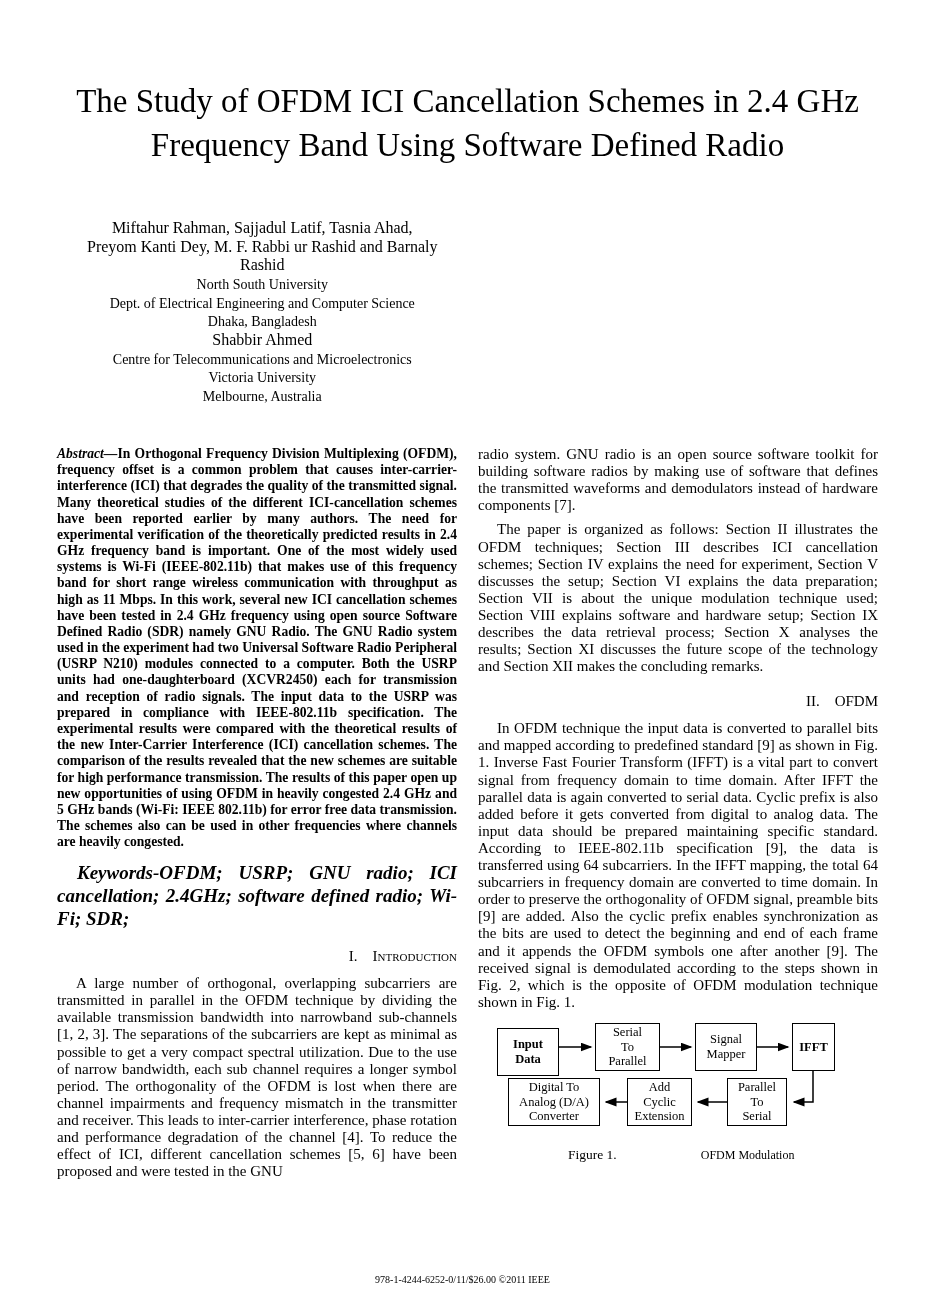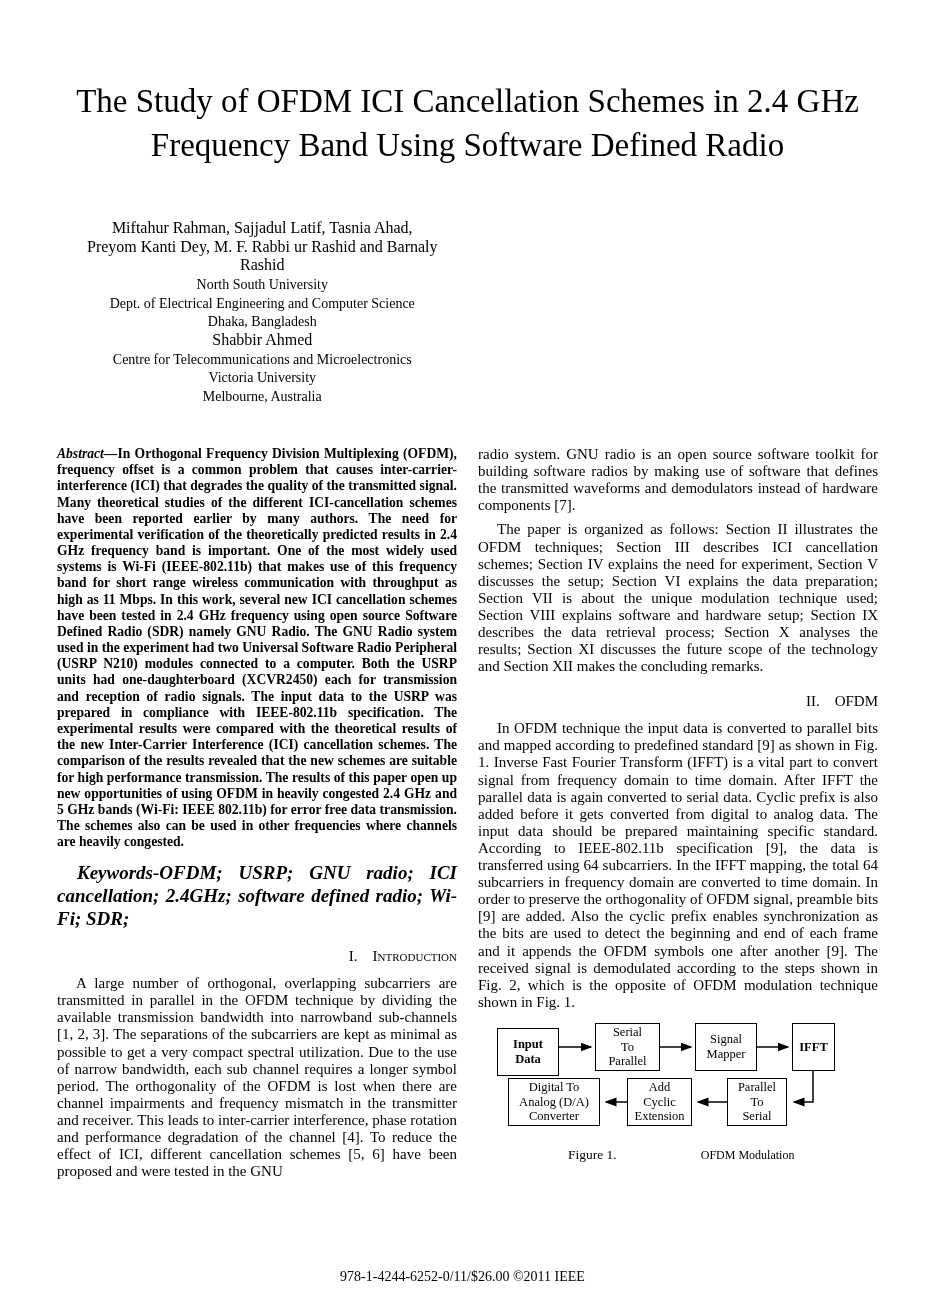--- a/index.html
+++ b/index.html
@@ -58,21 +58,21 @@
   .fbox.b6 { left:149px; top:59px; width:65px; height:48px; }
   .fbox.b7 { left:249px; top:59px; width:60px; height:48px; }
   .fig-arrows { position:absolute; left:0; top:0; width:400px; height:112px; }
 
   .fig-caption { display:flex; align-items:baseline; margin-top:16px; text-align:left; }
   .cap-label { margin-left:90px; font-size:13.5px; }
   .cap-text  { margin-left:84px; font-size:12px; }
 
   .footer {
     position:absolute; left:0; right:0; bottom:24px;
-    text-align:center; font-size:14px;
+    text-align:center; font-size:10px;
   }
 </style>
 </head>
 <body>
 
 <div class="page">
   <div class="content">
 
     <h1 class="title">The Study of OFDM ICI Cancellation Schemes in 2.4 GHz Frequency Band Using Software Defined Radio</h1>
 

